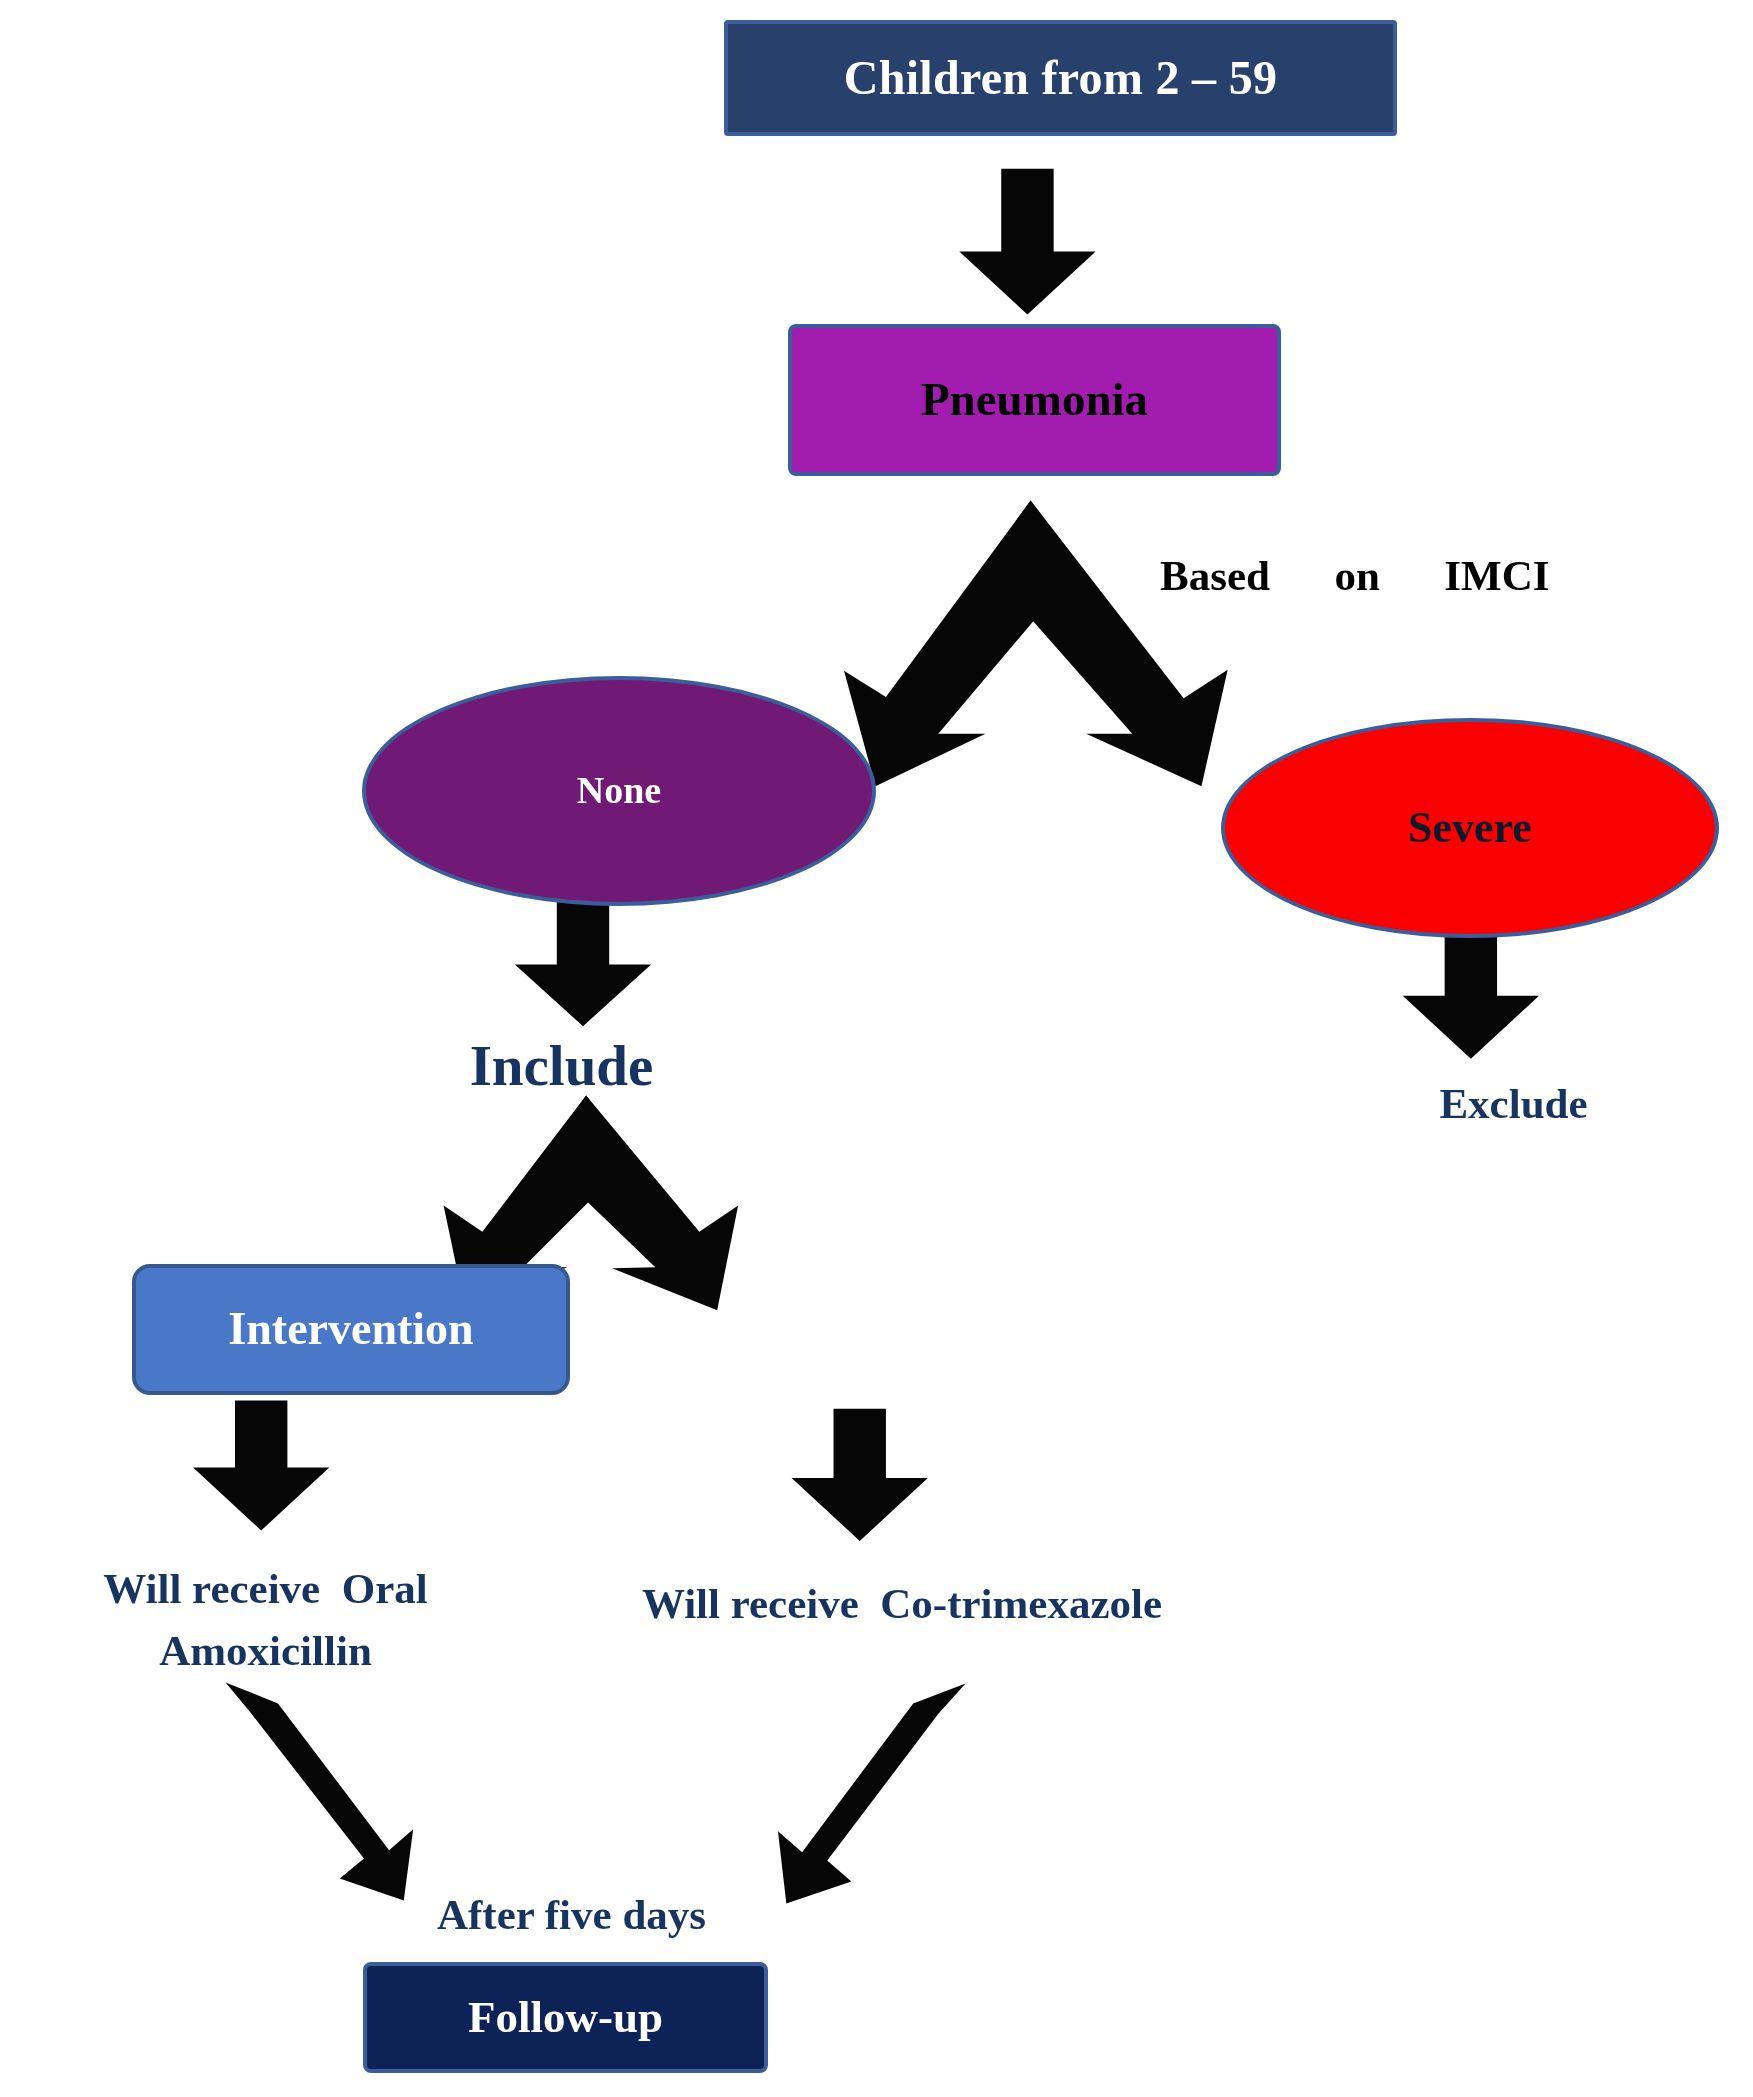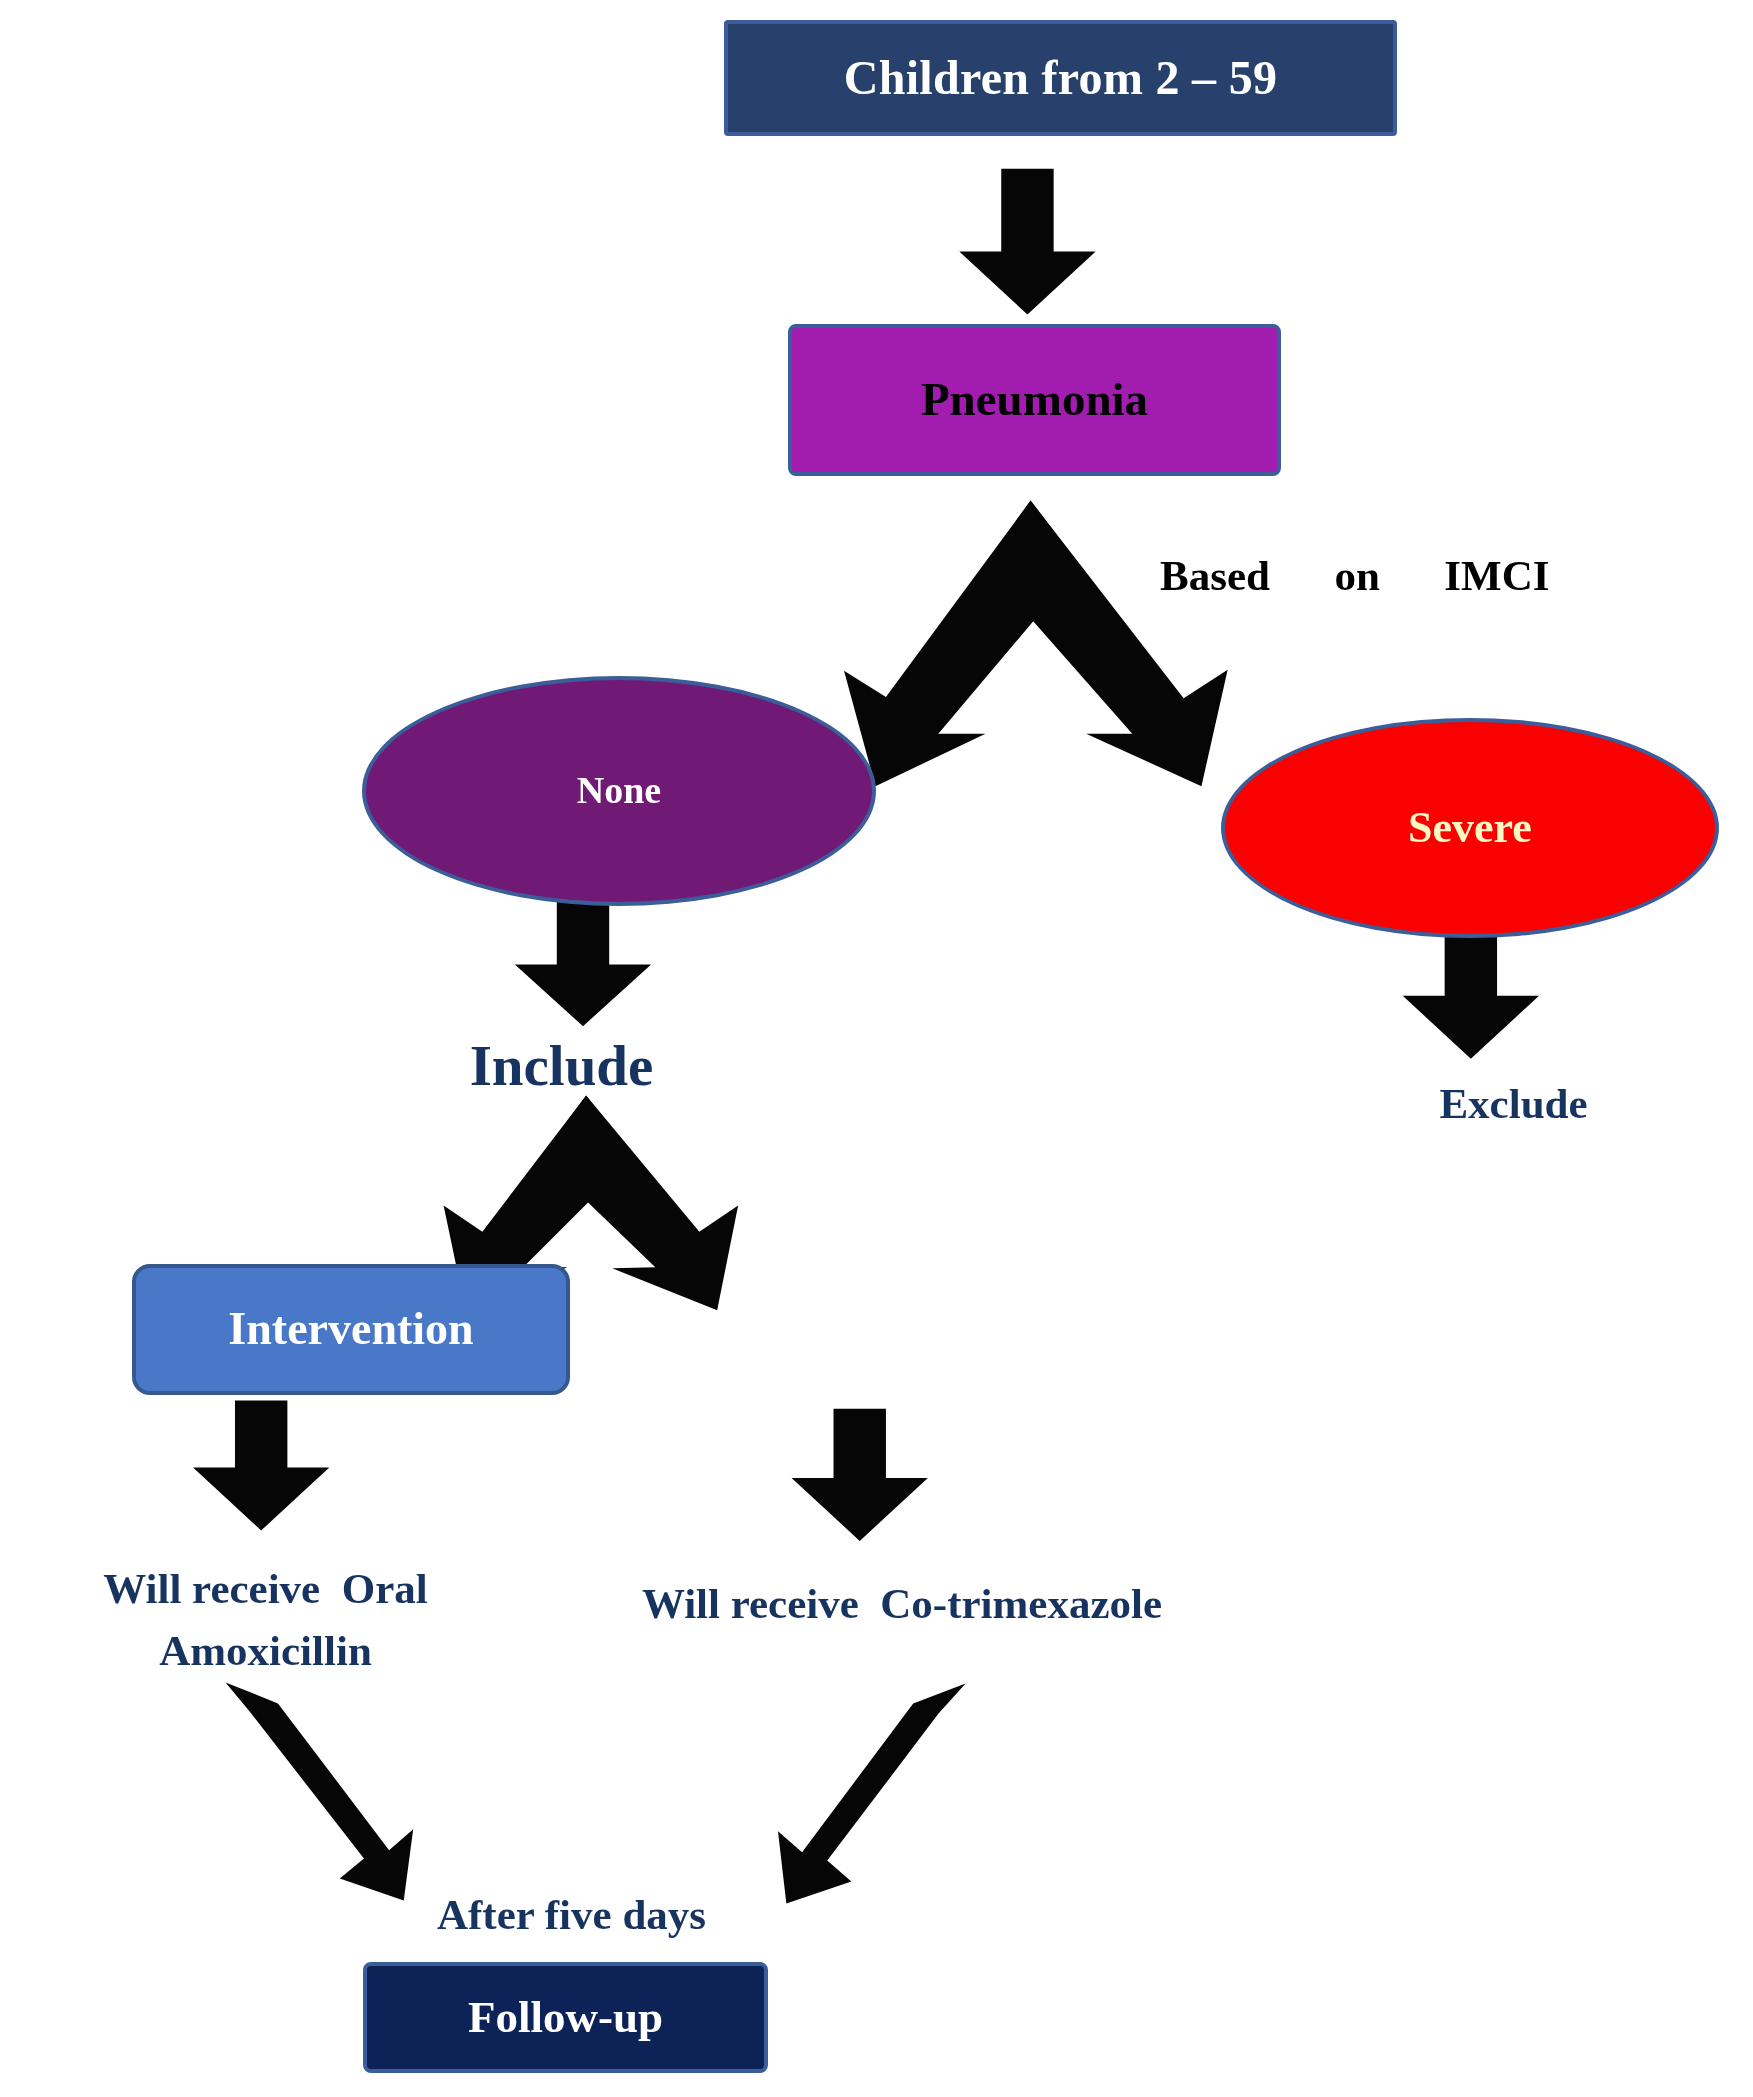--- a/index.html
+++ b/index.html
@@ -70,21 +70,21 @@
     font-size: 38px;
     text-align: right;
   }
   #node-severe {
     left: 1221px;
     top: 718px;
     width: 498px;
     height: 220px;
     background: #fa0000;
     border: 4.7px solid #3b5e9b;
-    color: #fef9c3;
+    color: #0f172a;
     font-size: 44px;
   }
 
   
   #node-intervention {
     left: 132px;
     top: 1264px;
     width: 438px;
     height: 131px;
     background: #4a78c8;

